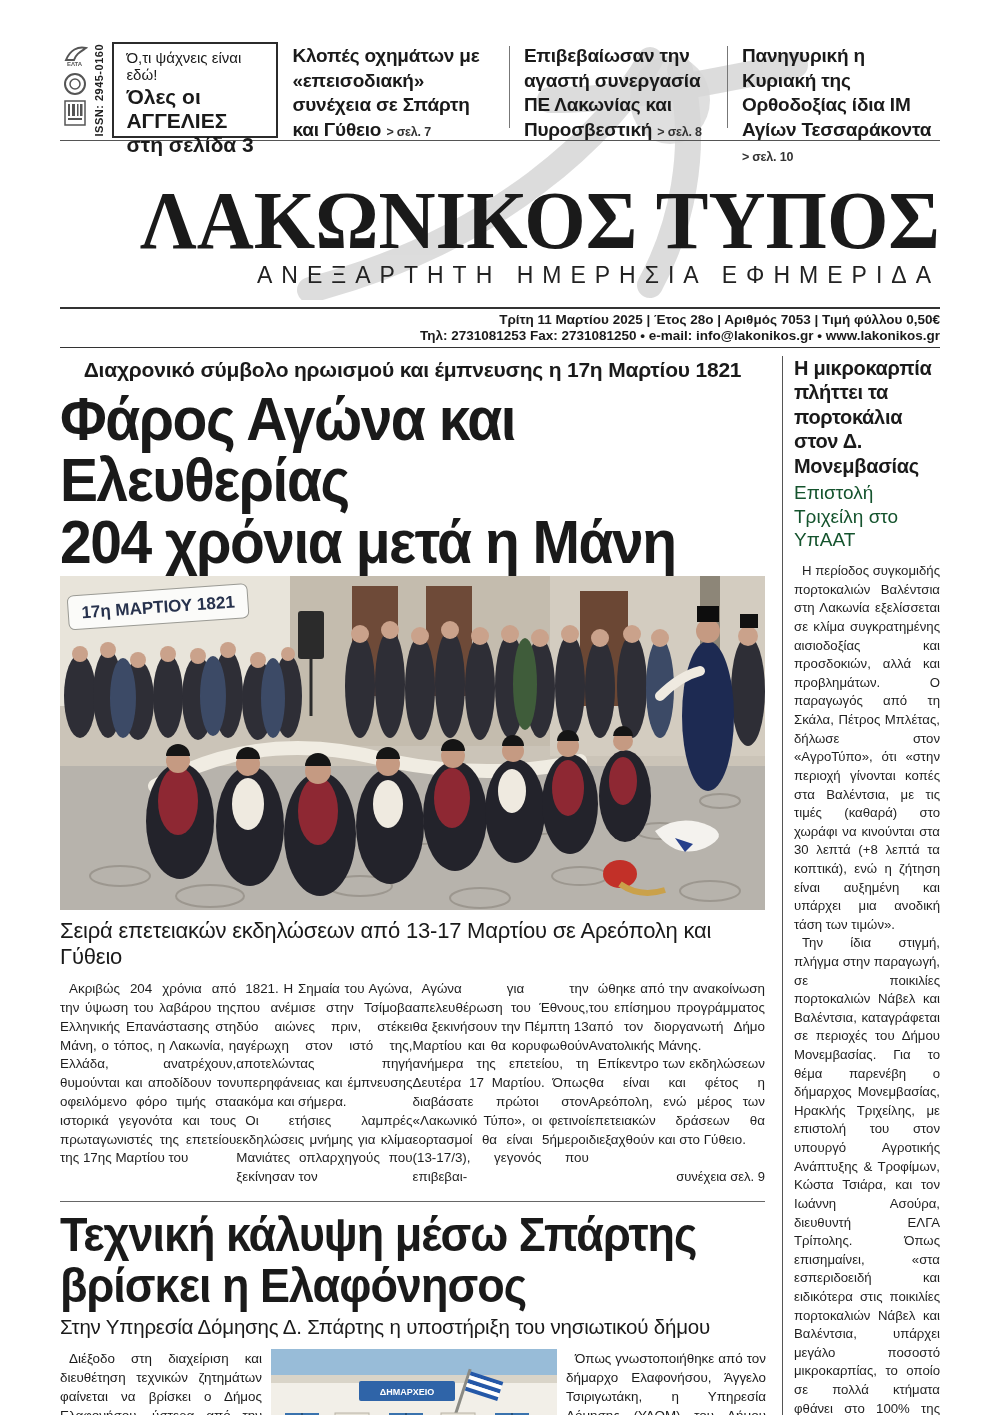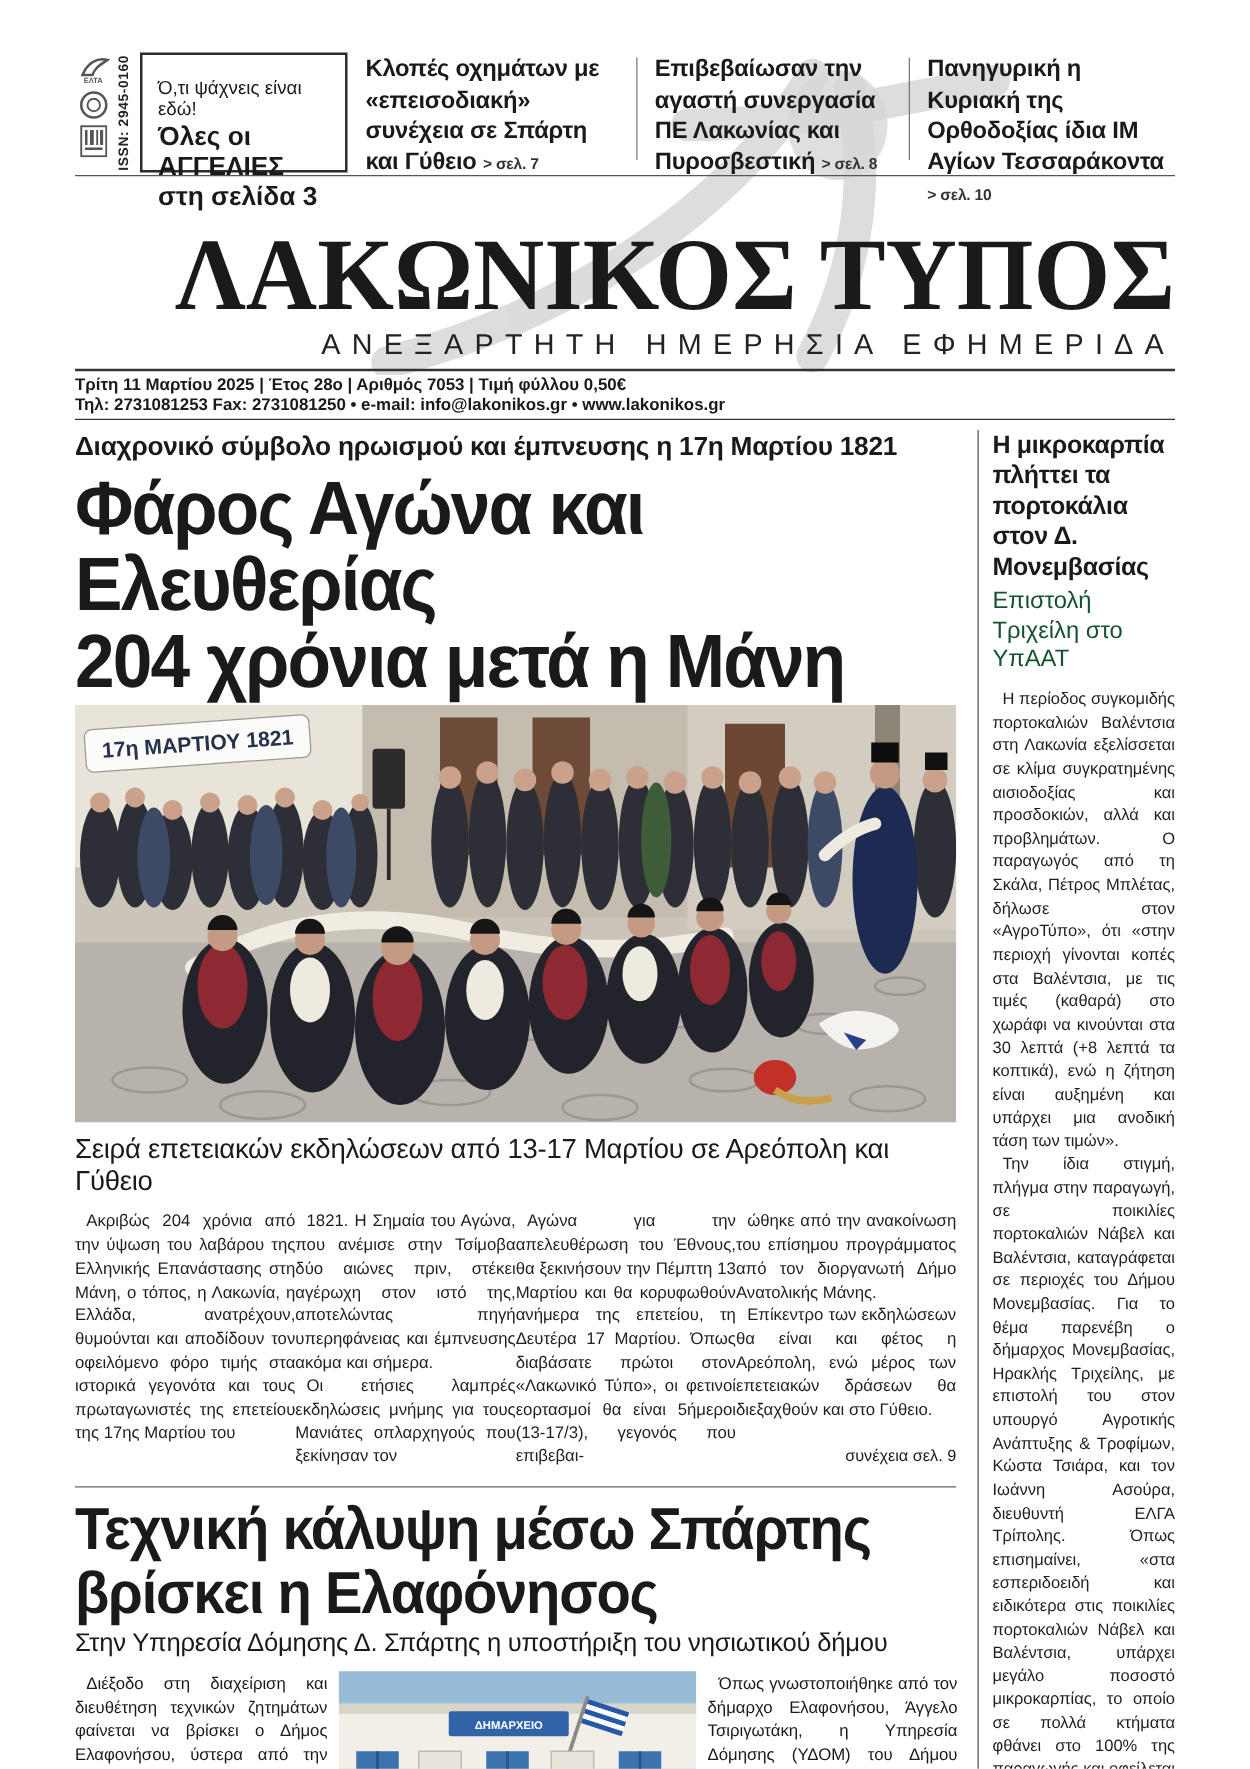--- a/index.html
+++ b/index.html
@@ -10,46 +10,46 @@
   
   .watermark { position:absolute; z-index:0; pointer-events:none; }
 
   .content { position:relative; z-index:1; }
 
   
   .topstrip { display:flex; align-items:stretch; height:96px; }
   .stamps { width:34px; display:flex; flex-direction:column; align-items:center; gap:4px; padding-top:2px; }
   .issn { width:20px; display:flex; align-items:center; justify-content:center; }
   .issn span { writing-mode:vertical-rl; transform:rotate(180deg); font-size:11px; font-weight:700; color:#222; letter-spacing:.5px; }
-  .adbox { border:2px solid #2b2b2b; padding:18px 12px; margin-left:4px; width:182px; }
+  .adbox { border:2px solid #2b2b2b; padding:5px 12px; margin-left:4px; width:182px; }
   .adbox .l1 { font-size:15px; font-weight:500; margin-bottom:2px; }
   .adbox .l2, .adbox .l3 { font-size:21px; font-weight:700; line-height:1.15; }
   .teaser { padding:2px 0 0 14px; font-size:19px; font-weight:700; line-height:1.3; letter-spacing:-.2px; }
   .teaser .pref { font-size:12.5px; font-weight:700; color:#333; }
   .vsep { width:1px; background:#777; margin:4px 0 10px 14px; }
   .t1 { width:240px; }
   .t2 { width:225px; }
   .t3 { width:235px; }
 
   
   .mast-rule { border-top:1.5px solid #555; margin-top:2px; }
   .masthead { text-align:right; padding-top:4px;margin-top:36px; }
   .mast-title { font-family:"Liberation Serif", serif; font-weight:700; font-size:79px;
      letter-spacing:0px; line-height:1.0; transform:scaleY(1.04); white-space:nowrap; }
   .mast-sub { font-size:23px; font-weight:400; letter-spacing:9px; color:#222; margin-top:2px; }
-  .dateline-wrap { border-top:2.5px double #333; margin-top:6px; padding:3px 0 4px 0; text-align:left; }
+  .dateline-wrap { border-top:2.5px double #333; margin-top:18px; padding:3px 0 4px 0; text-align:right; }
   .dateline { font-size:13.5px; font-weight:700; }
   .contact  { font-size:13.5px; font-weight:700; margin-top:1px; }
   .head-bottom-rule { border-top:1.5px solid #333; }
 
   
   .maingrid { display:grid; grid-template-columns:705px 158px; column-gap:17px; margin-top:8px; }
 
   
-  .kicker { font-size:21px; font-weight:700; letter-spacing:-.2px; margin:2px 0 6px 0; }
+  .kicker { font-size:21px; font-weight:700; letter-spacing:-.2px; margin:2px 0 6px 0;text-align:center; }
   .lead-headline { font-size:57px; font-weight:700; letter-spacing:-1.5px; line-height:1.02;
      transform:scaleY(1.06); transform-origin:top left; margin-bottom:14px; }
   .lead-photo { width:705px; height:334px; position:relative; margin-top:4px; }
   .lead-photo svg { display:block; }
   .lead-caption { font-size:22px; font-weight:400; letter-spacing:-.2px; margin:8px 0 10px 0; }
   .bodycols { display:grid; grid-template-columns:repeat(4,1fr); }
   .bodycols p { font-size:13.4px; line-height:1.4; text-align:justify; text-indent:9px; color:#1f1f1f; }
   .bodycols p + p { margin-top:0; }
   .cont-note { display:block; text-align:right; font-size:13px; margin-top:20px; }
   .art-rule { border-top:1px solid #666; margin:14px 0 8px 0; }
@@ -303,21 +303,21 @@
         </div>
 
         <div class="lead-caption">Σειρά επετειακών εκδηλώσεων από 13-17 Μαρτίου σε Αρεόπολη και Γύθειο</div>
 
         <div class="bodycols">
           <div>
             <p>Ακριβώς 204 χρόνια από την ύψωση του λαβάρου της Ελληνικής Επανάστασης στη Μάνη, ο τόπος, η Λακωνία, η Ελλάδα, ανατρέχουν, θυμούνται και αποδίδουν τον οφειλόμενο φόρο τιμής στα ιστορικά γεγονότα και τους πρωταγωνιστές της επετείου της 17ης Μαρτίου του</p>
           </div>
           <div>
             <p>1821. Η Σημαία του Αγώνα, που ανέμισε στην Τσίμοβα δύο αιώνες πριν, στέκει αγέρωχη στον ιστό της, αποτελώντας πηγή υπερηφάνειας και έμπνευσης ακόμα και σήμερα.</p>
-            <p>Οι ετήσιες λαμπρές εκδηλώσεις μνήμης για τους Μανιάτες οπλαρχηγούς που ξεκίνησαν τον</p>
+            <p>Οι ετήσιες λαμπρές εκδηλώσεις μνήμης για κλίμα Μανιάτες οπλαρχηγούς που ξεκίνησαν τον</p>
           </div>
           <div>
             <p>Αγώνα για την απελευθέρωση του Έθνους, θα ξεκινήσουν την Πέμπτη 13 Μαρτίου και θα κορυφωθούν ανήμερα της επετείου, τη Δευτέρα 17 Μαρτίου. Όπως διαβάσατε πρώτοι στον «Λακωνικό Τύπο», οι φετινοί εορτασμοί θα είναι 5ήμεροι (13-17/3), γεγονός που επιβεβαι-</p>
           </div>
           <div>
             <p>ώθηκε από την ανακοίνωση του επίσημου προγράμματος από τον διοργανωτή Δήμο Ανατολικής Μάνης.</p>
             <p>Επίκεντρο των εκδηλώσεων θα είναι και φέτος η Αρεόπολη, ενώ μέρος των επετειακών δράσεων θα διεξαχθούν και στο Γύθειο.</p>
             <span class="cont-note">συνέχεια σελ. 9</span>
           </div>
         </div>

